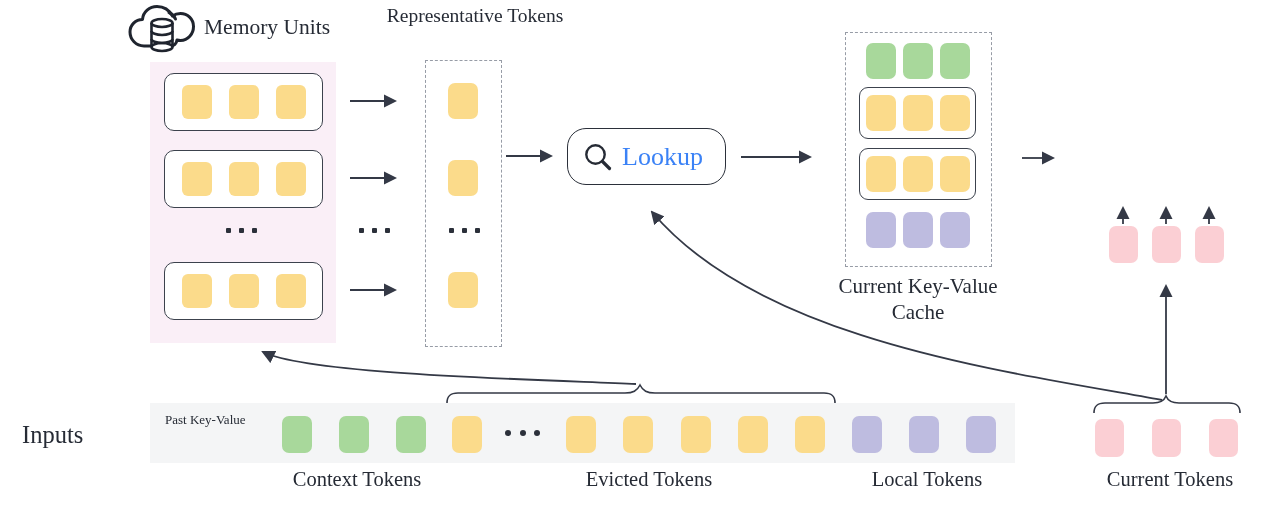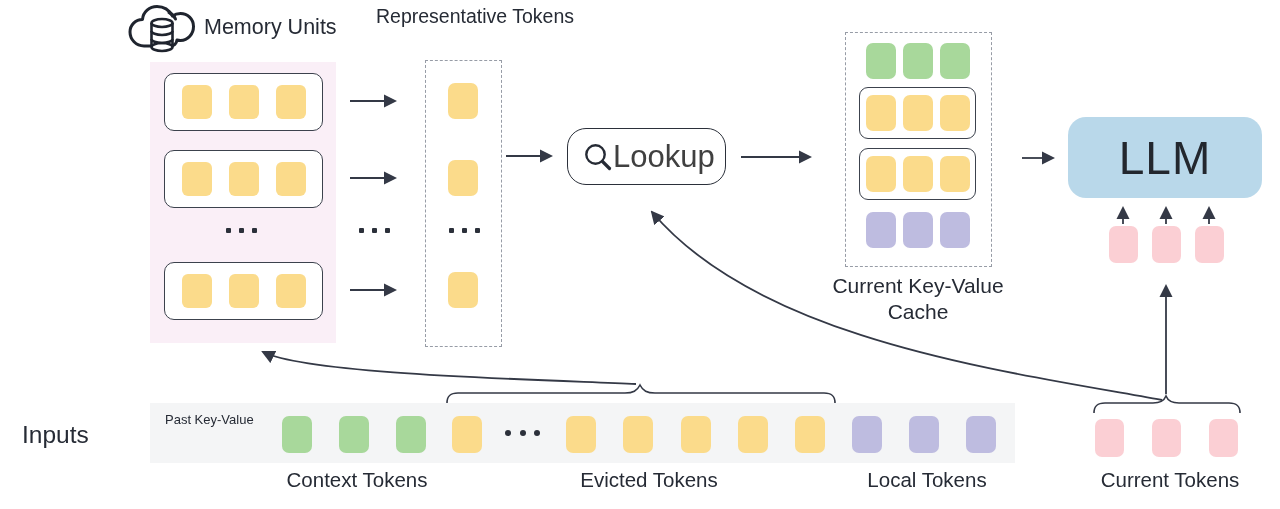--- a/index.html
+++ b/index.html
@@ -1,18 +1,18 @@
 <!DOCTYPE html>
 <html style="--accent-yellow: #FBDB8B; --accent-green: #A8D89B; --accent-purple: #BEBCE0; --accent-pink: #FBCFD4; --llm-blue: #B9D8EA; --memory-panel-bg: #FAEFF7; --band-bg: #F4F5F6; --stroke-dark: #343946;"><head>
 <meta charset="utf-8">
 <style>
   html,body{margin:0;padding:0;background:#ffffff;}
   #stage{
     position:relative;width:1280px;height:509px;background:#ffffff;overflow:hidden;
-    font-family:Liberation Sans, sans-serif;color:#262b35;
+    font-family:Liberation Serif, serif;color:#262b35;
   }
   .abs{position:absolute;}
   
   .tok{position:absolute;width:30px;height:36px;border-radius:7px;}
   .yellow{background:var(--accent-yellow,#FBDB8B);}
   .green{background:var(--accent-green,#A8D89B);}
   .purple{background:var(--accent-purple,#BEBCE0);}
   .pink{background:var(--accent-pink,#FBCFD4);}
   
   .mem-panel{left:150px;top:62px;width:186px;height:281px;background:var(--memory-panel-bg,#FAEFF7);}
@@ -25,21 +25,21 @@
   .dots{position:absolute;display:flex;gap:8.5px;align-items:center;}
   .dots i{display:block;width:4.5px;height:4.5px;background:#2b303a;border-radius:1px;}
   .dots.round i{width:6px;height:6px;border-radius:50%;}
   
   .lbl{position:absolute;white-space:pre-line;}
   .big-lbl{font-size:24.5px;line-height:34px;}
   .cap{font-size:20.5px;text-align:center;width:200px;}
   
   .lookup{left:567px;top:128px;width:159px;height:57px;border:1.6px solid #2b303a;border-radius:19px;
     background:#fff;display:flex;align-items:center;padding-left:15px;box-sizing:border-box;}
-  .lookup .txt{font-size:31px;color:#404040;}
+  .lookup .txt{font-size:26px;margin-left:9px;color:#3b82f6;}
   
   .cache-flex{position:absolute;display:flex;gap:7px;align-items:center;justify-content:center;}
   .boxed{border:1.3px solid #3c424d;border-radius:9px;background:#fff;}
   .cache-cell{width:30px;height:36px;border-radius:7px;}
   
   .llm{left:1068px;top:117px;width:194px;height:81px;border-radius:18px;background:var(--llm-blue,#B9D8EA);
     display:flex;align-items:center;justify-content:center;font-size:46px;letter-spacing:1px;color:#23272e;}
   
   .band{left:150px;top:403px;width:865px;height:60px;background:var(--band-bg,#F4F5F6);}
   svg{display:block;}
@@ -168,23 +168,20 @@
     <span class="cache-cell yellow"></span>
     <span class="cache-cell yellow"></span>
   </div>
   <div class="cache-flex" style="left:860px;top:212px;width:115px;">
     <span class="cache-cell purple"></span>
     <span class="cache-cell purple"></span>
     <span class="cache-cell purple"></span>
   </div>
   <div class="lbl abs" style="left:818px;top:273px;width:200px;text-align:center;font-size:21px;line-height:26px;">Current Key-Value Cache</div>
 
-  <div class="abs llm">
-    <span>LLM</span>
-  </div>
   <span class="tok pink" style="left:1109px;top:226px;width:29px;height:37px;"></span>
   <span class="tok pink" style="left:1152px;top:226px;width:29px;height:37px;"></span>
   <span class="tok pink" style="left:1195px;top:226px;width:29px;height:37px;"></span>
 
   <div class="lbl big-lbl abs" style="left:22px;top:418px;">Inputs</div>
   <div class="abs band"></div>
   <div class="lbl abs" style="left:165px;top:409px;width:110px;font-size:13px;line-height:22.5px;">Past Key-Value</div>
 
   <span class="tok green" style="left:282px;top:416px;height:37px;"></span>
   <span class="tok green" style="left:339px;top:416px;height:37px;"></span>

